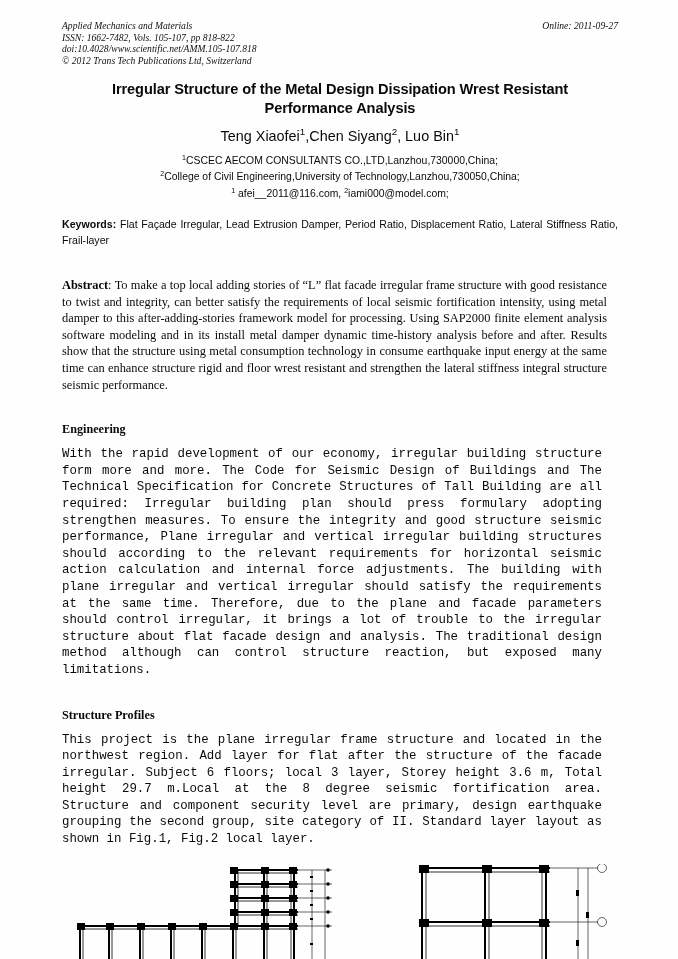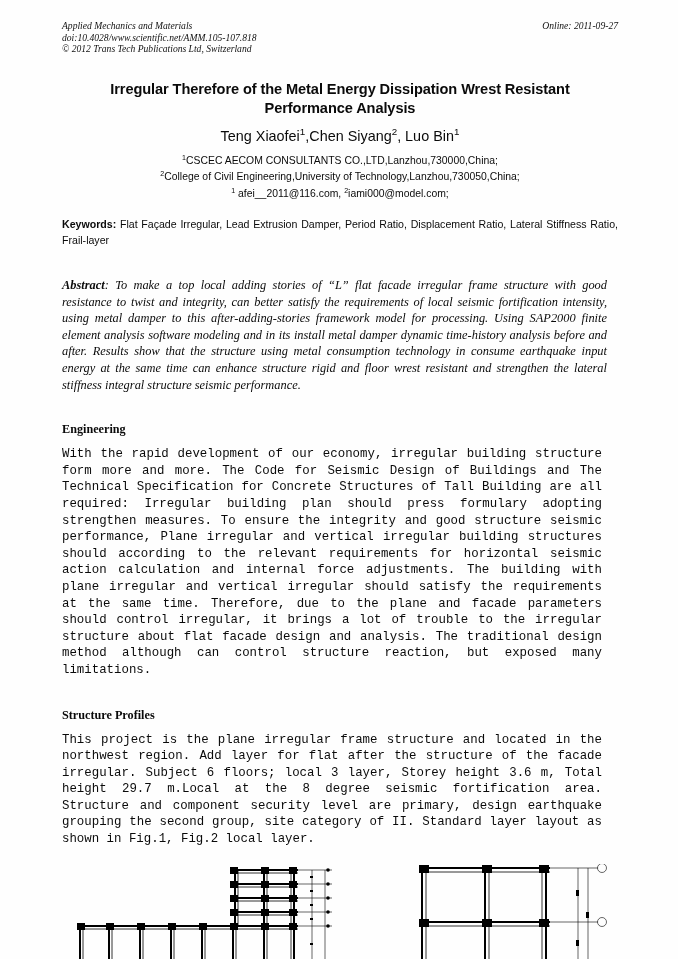--- a/index.html
+++ b/index.html
@@ -94,21 +94,20 @@
     margin: 16px 0 0 0;
   }
   .keywords b { font-weight: bold; }
 
   
   .abstract {
     font-size: 12.4px;
     line-height: 16.6px;
     text-align: justify;
     margin: 29px 11px 0 0;
-    font-style: italic;
   }
   .abstract b { font-weight: bold; }
 
   
   .section-head {
     font-weight: bold;
     font-size: 12.2px;
     line-height: 16px;
     margin: 28px 0 0 0;
   }
@@ -138,26 +137,27 @@
   }
   svg { display: block; }
 </style>
 </head>
 <body>
 
 <div class="page">
 
   <div class="jheader">
     <div class="line">Applied Mechanics and Materials</div>
+    <div class="line">ISSN: 1662-7482, Vols. 105-107, pp 818-822</div>
     <div class="line">doi:10.4028/www.scientific.net/AMM.105-107.818</div>
     <div class="line">© 2012 Trans Tech Publications Ltd, Switzerland</div>
     <div class="online">Online: 2011-09-27</div>
   </div>
 
-  <div class="title">Irregular Therefore of the Metal Energy Dissipation Wrest Resistant Performance Analysis</div>
+  <div class="title">Irregular Structure of the Metal Design Dissipation Wrest Resistant Performance Analysis</div>
 
   <div class="authors"><span>Teng Xiaofei</span><sup>1</sup><span>,Chen Siyang</span><sup>2</sup><span>, Luo Bin</span><sup>1</sup></div>
 
   <div class="affil"><sup>1</sup><span>CSCEC AECOM CONSULTANTS CO.,LTD,Lanzhou,730000,China;</span></div>
 
   <div class="affil"><sup>2</sup><span>College of Civil Engineering,University of Technology,Lanzhou,730050,China;</span></div>
 
   <div class="emails"><sup>1</sup><span> afei__2011@116.com,</span> <sup>2</sup><span>iami000@model.com;</span></div>
 
   <div class="keywords"><b>Keywords:</b><span> Flat Façade Irregular, Lead Extrusion Damper, Period Ratio, Displacement Ratio, Lateral Stiffness Ratio, Frail-layer</span></div>

